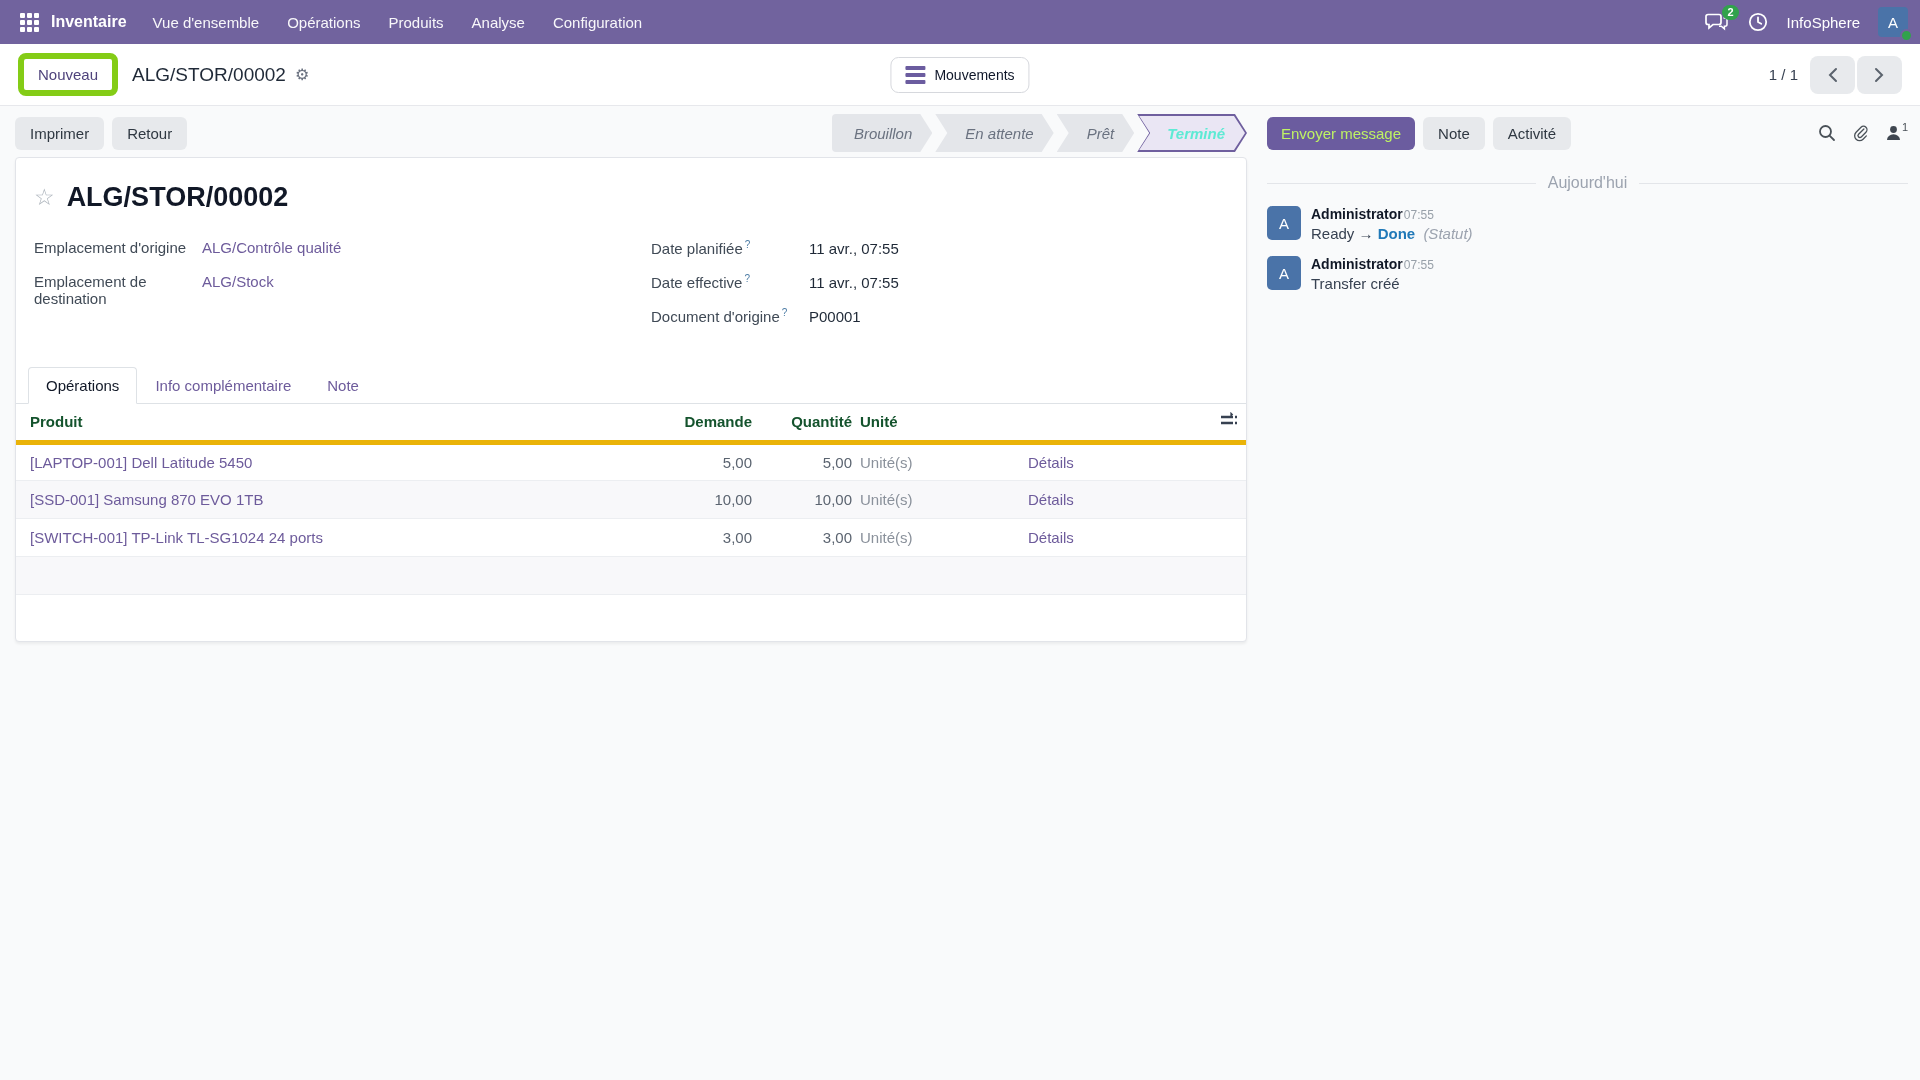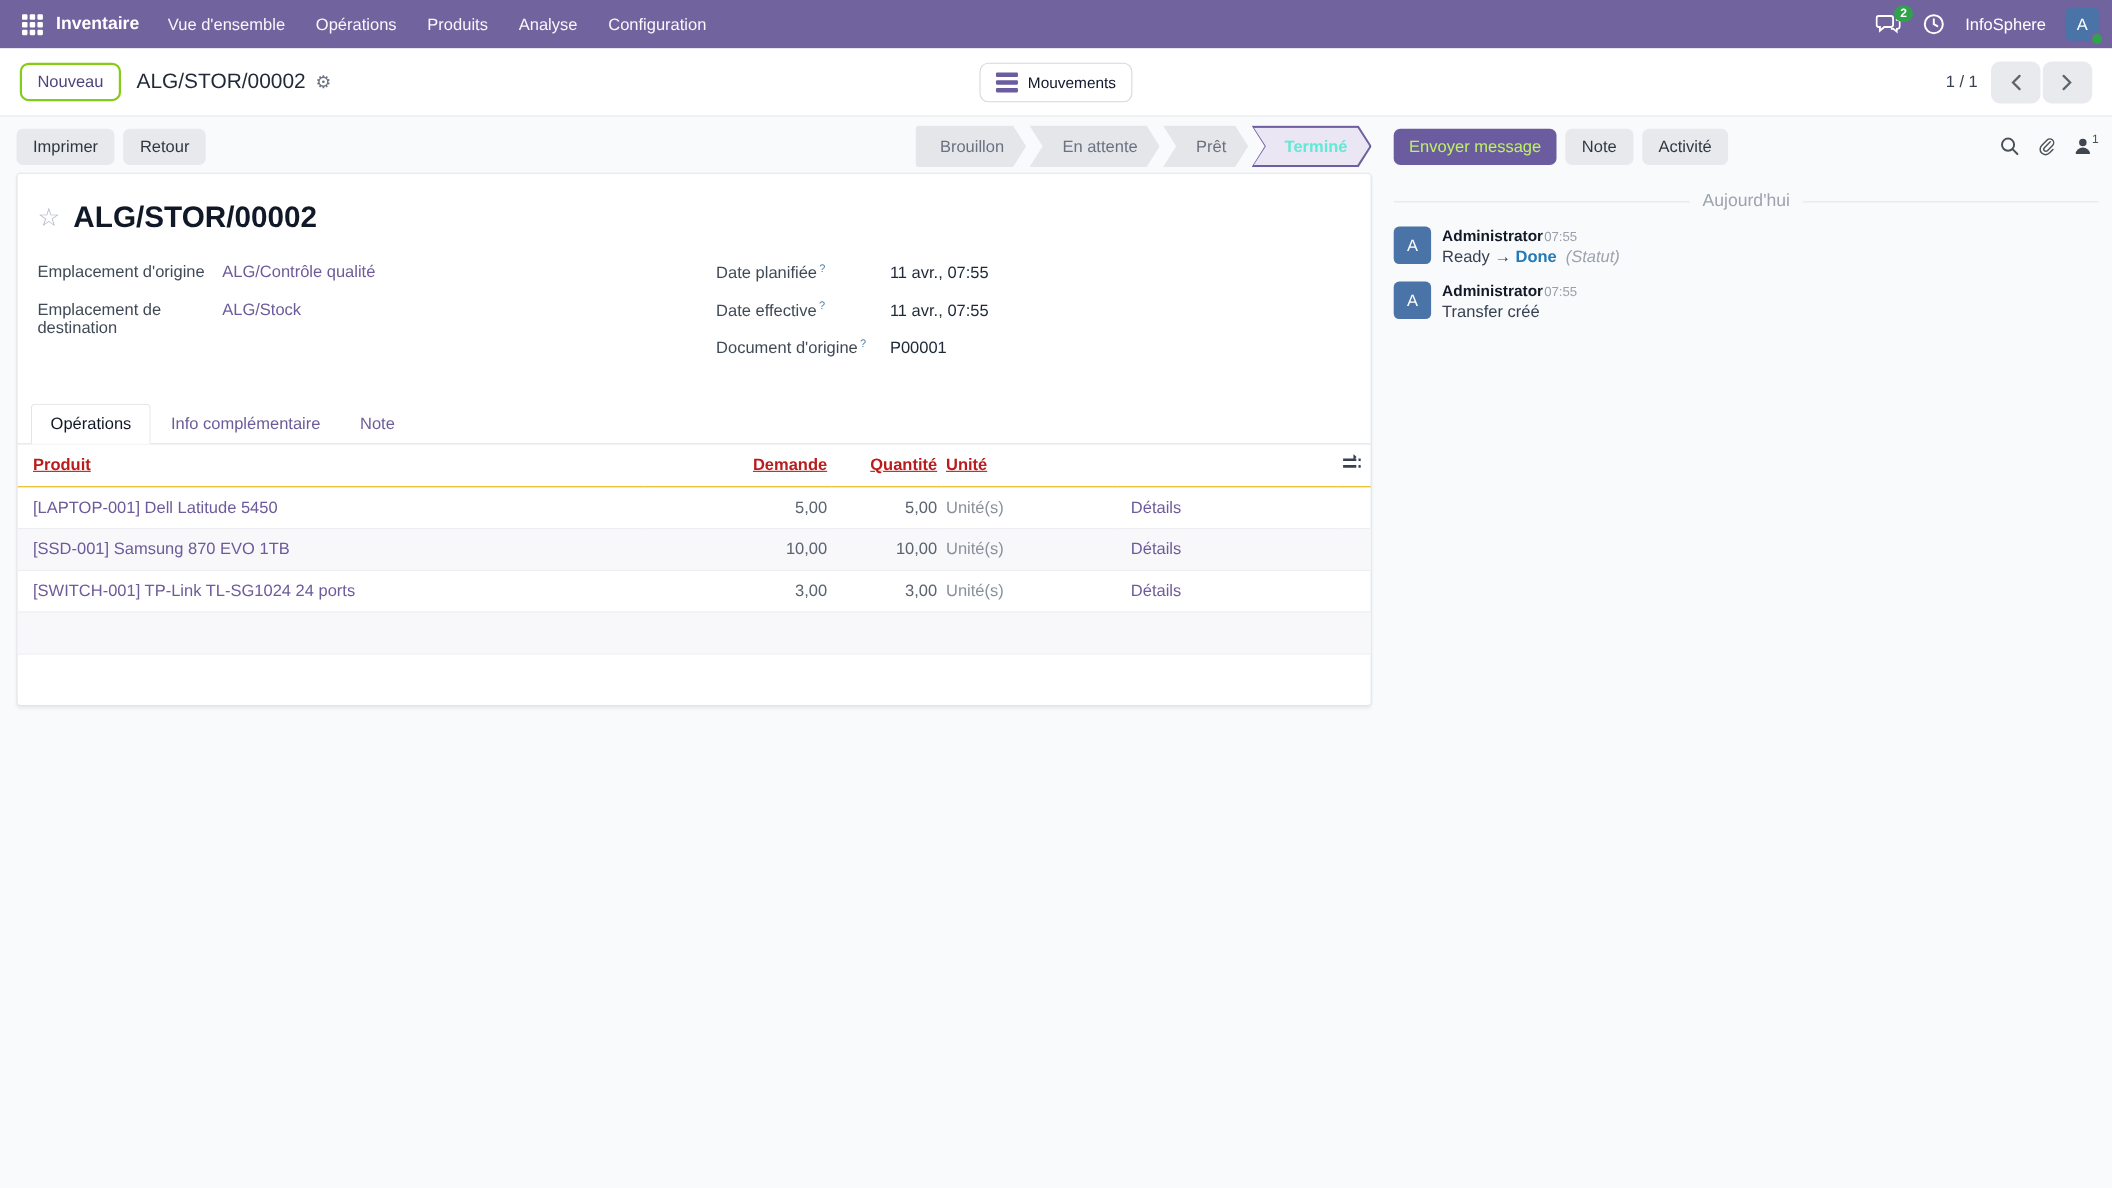--- a/index.html
+++ b/index.html
@@ -35,21 +35,21 @@
     position:absolute; right:-5px; bottom:-5px; width:13px; height:13px; border-radius:50%;
     background:#31a24c; border:2px solid #71639e;
   }
 
   
   .control-panel {
     position:relative; height:62px; background:#fff; border-bottom:1px solid #e7e8ec;
     display:flex; align-items:center; padding:0 18px;
   }
   .btn-new {
-    background:#fff; border:2px solid #84cc16; color:#4f437c; font-size:15px;
+    background:#fff; border:6px solid #84cc16; color:#4f437c; font-size:15px;
     padding:7px 14px; border-radius:8px; cursor:pointer; font-family:inherit;
   }
   .crumb-title { font-size:19px; color:#1f2937; margin-left:14px; }
   .crumb-gear { font-size:16px; color:#6b7280; margin-left:9px; cursor:pointer; }
   .btn-movements {
     position:absolute; left:50%; transform:translateX(-50%);
     display:flex; align-items:center; gap:9px; background:#fff; border:1px solid #d6d8dd;
     border-radius:8px; padding:8px 14px; font-size:14px; color:#0f172a; cursor:pointer; font-family:inherit;
   }
   .hamburger { display:flex; flex-direction:column; gap:3px; }
@@ -67,21 +67,21 @@
   .main { display:flex; align-items:flex-start; }
   .left-col { flex:0 0 1232px; margin-left:15px; }
   .right-col { flex:1; margin-left:20px; margin-right:12px; }
 
   
   .status-row { display:flex; align-items:center; margin-top:8px; height:38px; }
   .btn-secondary {
     background:#e7e9ec; border:none; border-radius:6px; padding:8px 15px;
     font-size:15px; color:#2f3842; cursor:pointer; font-family:inherit; margin-right:8px;
   }
-  .steps { display:flex; margin-left:auto; }
+  .steps { display:flex; margin-left:auto;font-style:italic; }
   .step {
     height:38px; display:flex; align-items:center; padding:0 20px 0 30px;
     background:#e4e6ea; color:#6a7280; font-size:15px; margin-left:3px; cursor:pointer;
     clip-path: polygon(0 0, calc(100% - 12px) 0, 100% 50%, calc(100% - 12px) 100%, 0 100%, 12px 50%);
   }
   .step.first {
     padding-left:22px; border-radius:4px 0 0 4px;
     clip-path: polygon(0 0, calc(100% - 12px) 0, 100% 50%, calc(100% - 12px) 100%, 0 100%);
   }
   .step.done {
@@ -129,21 +129,21 @@
   .tab.active {
     color:#111827; background:#fff; border-color:#dee2e6 #dee2e6 #fff;
     border-radius:4px 4px 0 0;
   }
 
   
   table { width:100%; border-collapse:collapse; table-layout:fixed; }
   col.c-product { width:570px; } col.c-demand { width:170px; } col.c-qty { width:100px; }
   col.c-unit { width:160px; } col.c-details { width:200px; }
   th, td { height:38px; vertical-align:middle; font-size:15px; padding:0 4px; }
-  th { color:#b91c1c; font-weight:700; text-align:left; border-bottom:1px solid #eab308;text-decoration:underline; }
+  th { color:#14532d; font-weight:700; text-align:left; border-bottom:5px solid #eab308; }
   th.num, td.num { text-align:right; }
   th.icon-cell, td.icon-cell { text-align:right; padding-right:16px; }
   td { border-bottom:1px solid #eceef1; }
   td.product { padding-left:14px; color:#6d5b9b; cursor:pointer; }
   th.product { padding-left:14px; }
   td.num { color:#5b6470; }
   td.unit { color:#8a919b; }
   td.details { color:#6d5b9b; cursor:pointer; padding-left:12px; }
   tr.stripe { background:#f8f8fa; }
   tr.empty td { border-bottom:1px solid #eceef1; }

